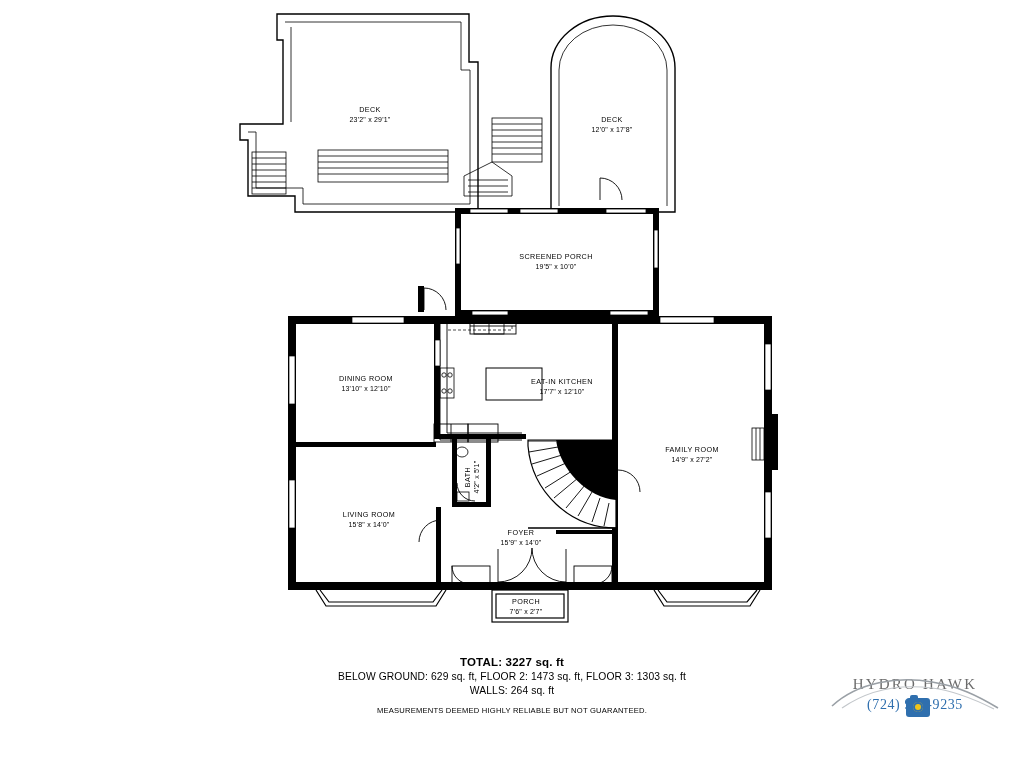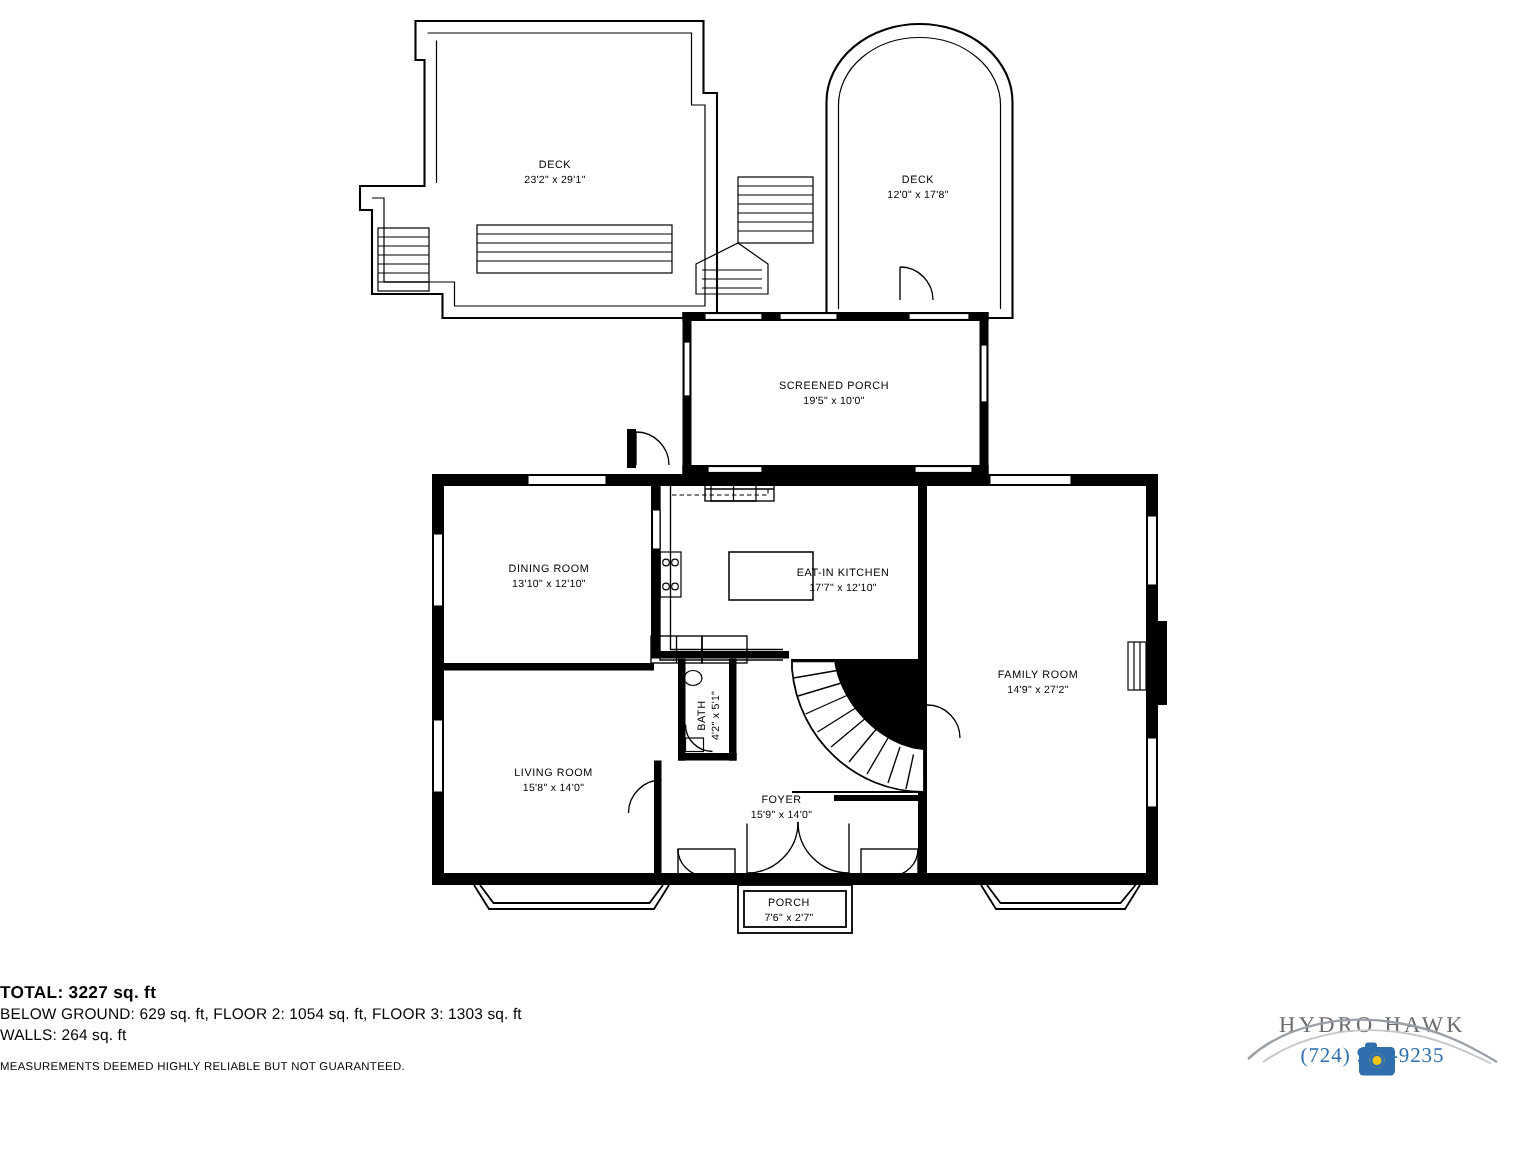--- a/index.html
+++ b/index.html
@@ -36,20 +36,21 @@
   }
   .rm-dim {
     font-size: 7px;
     letter-spacing: 0.2px;
   }
   #summary {
     position: absolute;
     left: 0;
     top: 655px;
     width: 1024px;
+    text-align: center;
     line-height: 14px;
   }
   #summary .total {
     font-size: 11.5px;
     font-weight: bold;
     letter-spacing: 0.2px;
     margin-bottom: 1px;
   }
   #summary .line {
     font-size: 10.3px;
@@ -393,21 +394,21 @@
         <g transform="rotate(-90 470 477)">
           <text class="rm-label rm-name" x="470" y="477">BATH</text>
           <text class="rm-label rm-dim" x="470" y="486">4'2" x 5'1"</text>
         </g>
       </g>
 </svg>
 </div>
 
 <div id="summary">
   <div class="total">TOTAL: 3227 sq. ft</div>
-  <div class="line">BELOW GROUND: 629 sq. ft, FLOOR 2: 1054 sq. ft, FLOOR 3: 1303 sq. ft</div>
+  <div class="line">BELOW GROUND: 629 sq. ft, FLOOR 2: 1473 sq. ft, FLOOR 3: 1303 sq. ft</div>
   <div class="line">WALLS: 264 sq. ft</div>
   <div class="disclaimer">MEASUREMENTS DEEMED HIGHLY RELIABLE BUT NOT GUARANTEED.</div>
 </div>
 
 <div id="logo">
   <svg class="swoosh" viewBox="0 0 174 34">
     <path d="M4,30 C30,6 70,0 104,6 C130,10 150,20 170,32" fill="none" stroke="#9aa0a6" stroke-width="1.6"></path>
     <path d="M14,32 C40,14 72,8 104,12 C128,15 148,24 166,33" fill="none" stroke="#c3c7cb" stroke-width="1.2"></path>
   </svg>
   <div class="camera"></div>

